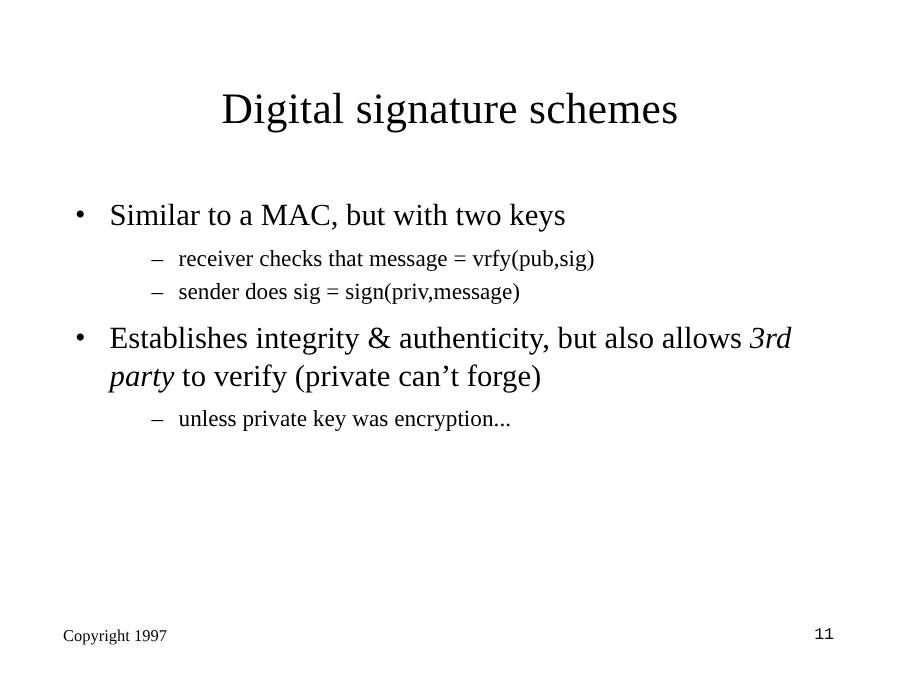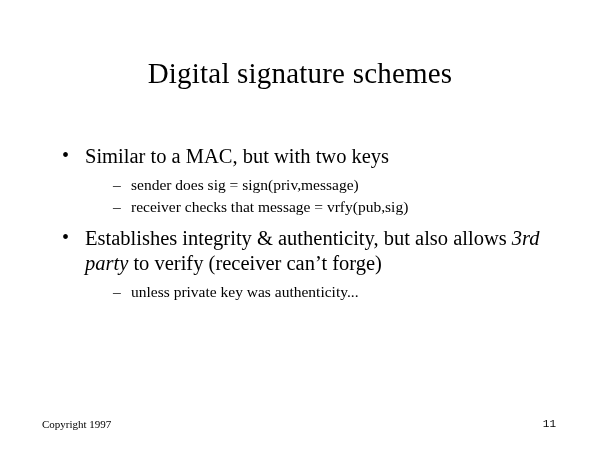--- a/index.html
+++ b/index.html
@@ -33,21 +33,21 @@
     letter-spacing: 0.2px;
   }
   .body-block {
     position: absolute;
     top: 128px;
     left: 38px;
     width: 530px;
   }
   ul.level1 {
     list-style: none;
-    margin: 16px;
+    margin: 4px;
     padding: 0;
   }
   li.bullet1 {
     position: relative;
     padding-left: 31px;
     font-size: 20.5px;
     line-height: 25.5px;
     margin-bottom: 2px;
   }
   li.bullet1::before {
@@ -116,32 +116,32 @@
 <div class="slide">
 
   <div class="slide-title">Digital signature schemes</div>
 
   <div class="body-block">
     <ul class="level1">
 
       <li class="bullet1">
         <span>Similar to a MAC, but with two keys</span>
         <ul class="level2">
+          <li class="bullet2">receiver checks that message = vrfy(pub,sig)</li>
           <li class="bullet2">sender does sig = sign(priv,message)</li>
-          <li class="bullet2">receiver checks that message = vrfy(pub,sig)</li>
         </ul>
       </li>
 
 
       <div class="gap-tiny"></div>
 
       <li class="bullet1">
-        <span>Establishes integrity &amp; authenticity, but also allows </span><em class="ital">3rd party</em><span> to verify (receiver can’t forge)</span>
+        <span>Establishes integrity &amp; authenticity, but also allows </span><em class="ital">3rd party</em><span> to verify (private can’t forge)</span>
         <ul class="level2">
-          <li class="bullet2">unless private key was authenticity...</li>
+          <li class="bullet2">unless private key was encryption...</li>
         </ul>
       </li>
 
     </ul>
   </div>
 
   <div class="footer">
     <div class="footer-left">Copyright 1997</div>
     <div class="footer-right">11</div>
   </div>

